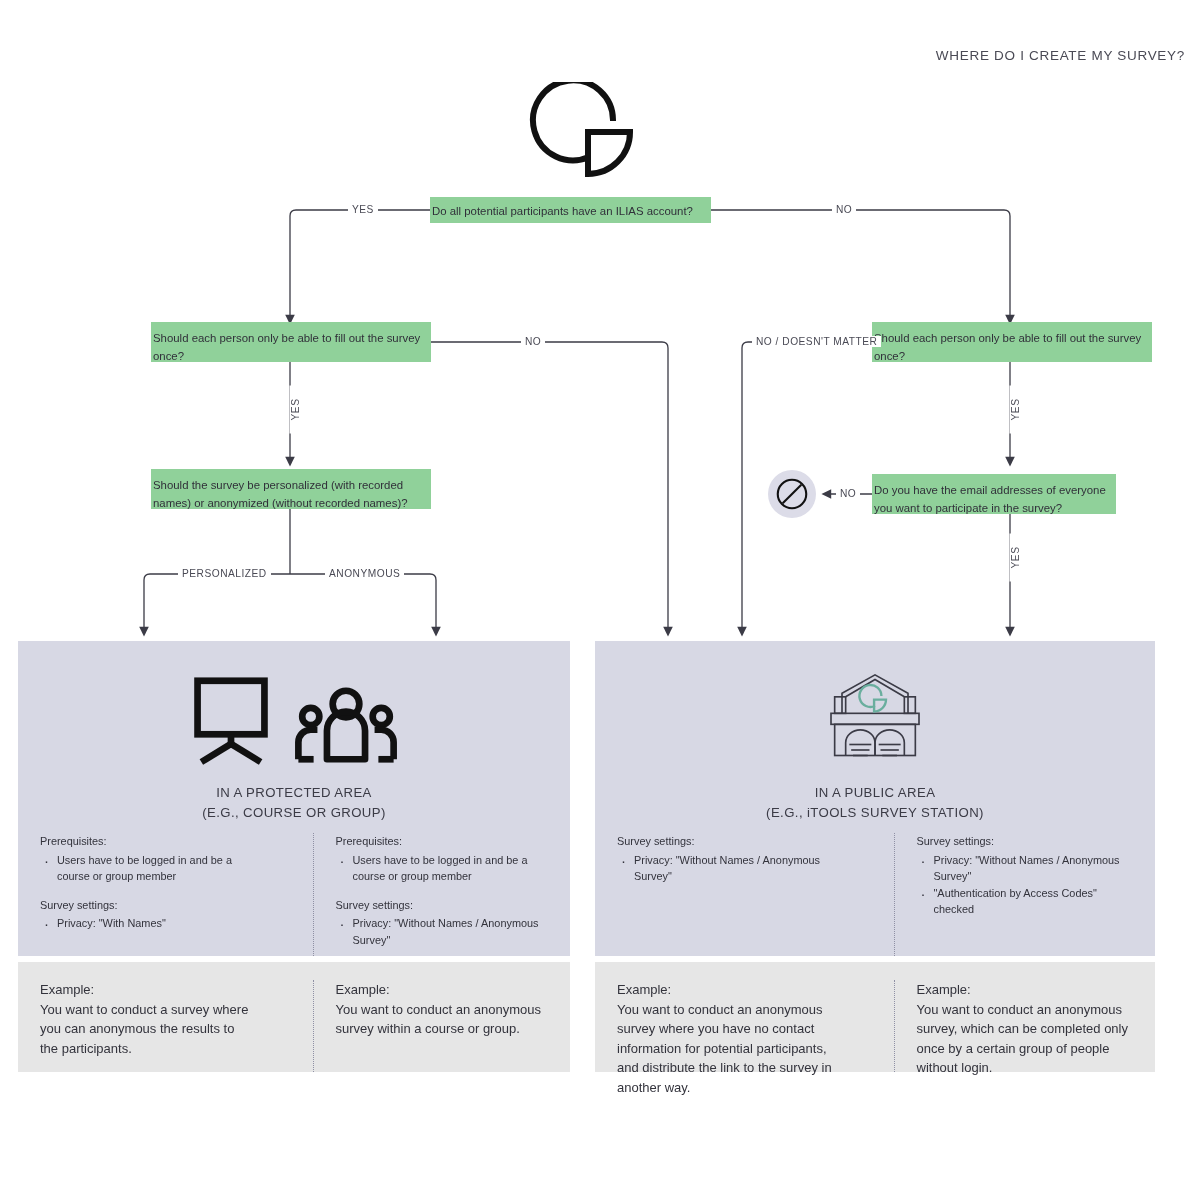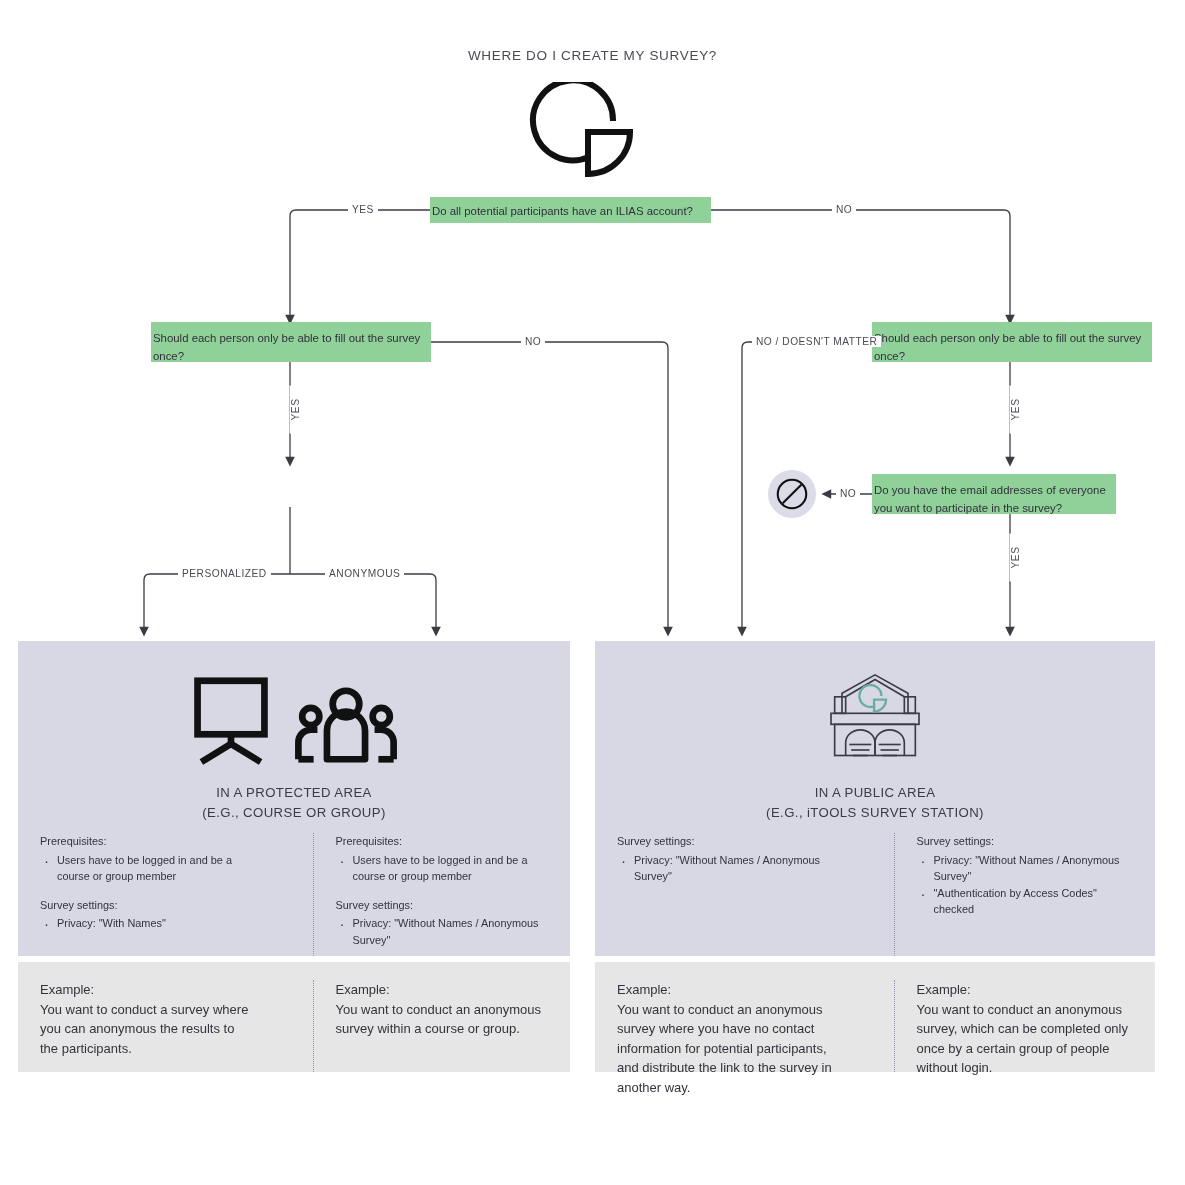--- a/index.html
+++ b/index.html
@@ -8,21 +8,21 @@
     background:#ffffff;
     font-family:"Liberation Sans", sans-serif;
     color:#3b3b46;
     overflow:hidden;
   }
   #stage{position:relative;width:1185px;height:1185px;}
 
   
   .title{
     position:absolute;left:0;top:48px;width:1185px;
-    text-align:center;font-size:13.5px;letter-spacing:.7px;
+    text-align:right;font-size:13.5px;letter-spacing:.7px;
     color:#4a4a55;
   }
 
   
   #wires{position:absolute;left:0;top:0;width:1185px;height:1185px;pointer-events:none;}
 
   
   .qbox{
     position:absolute;
     background:#90d19a;
@@ -141,20 +141,21 @@
       <path d="M1010,509 L1010,632" marker-end="url(#ah)"></path>
     </g>
   </svg>
 
   <div class="qbox" style="left:430px;top:197px;width:281px;height:26px;padding-top:6px;">Do all potential participants have an ILIAS account?</div>
 
   <div class="qbox" style="left:151px;top:322px;width:280px;height:40px;">Should each person only be able to fill out the survey once?</div>
 
   <div class="qbox" style="left:872px;top:322px;width:280px;height:40px;">Should each person only be able to fill out the survey once?</div>
 
+  <div class="qbox" style="left:151px;top:469px;width:280px;height:40px;">Should the survey be personalized (with recorded names) or anonymized (without recorded names)?</div>
 
   <div class="qbox" style="left:872px;top:474px;width:244px;height:40px;">Do you have the email addresses of everyone you want to participate in the survey?</div>
 
   <div class="elabel" style="left:348px;top:204px;">YES</div>
   <div class="elabel" style="left:832px;top:204px;">NO</div>
 
   <div class="elabel vert" style="left:271px;top:404px;width:40px;text-align:center;">YES</div>
   <div class="elabel" style="left:521px;top:336px;">NO</div>
 
   <div class="elabel vert" style="left:991px;top:404px;width:40px;text-align:center;">YES</div>

